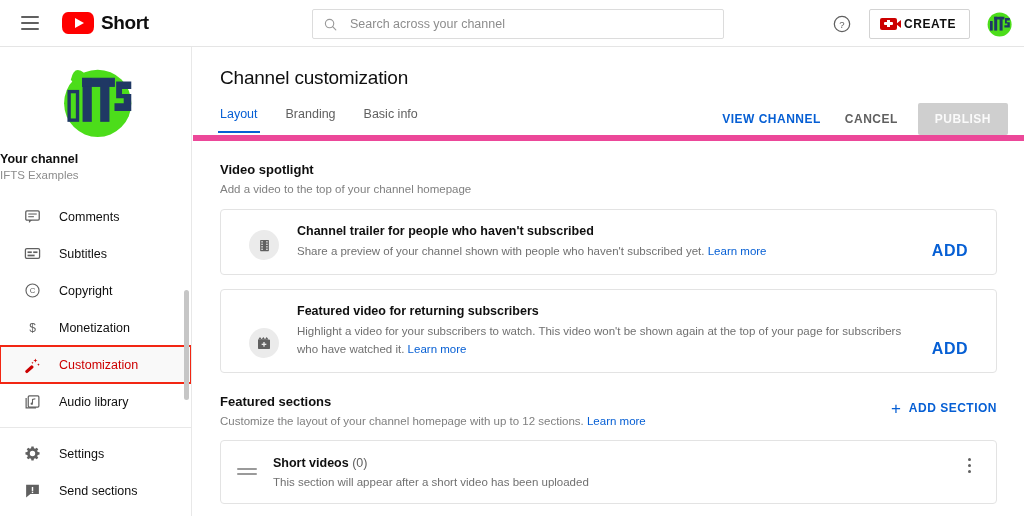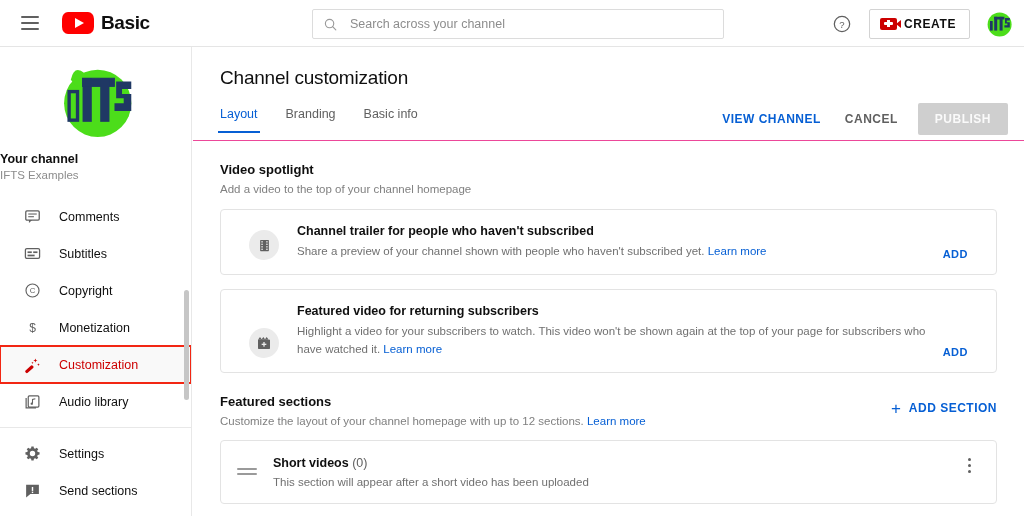--- a/index.html
+++ b/index.html
@@ -130,21 +130,21 @@
   
   .main {
     position: absolute; left: 193px; top: 47px;
     width: 831px; height: 469px;
     background: #fff; overflow: hidden;
   }
   .page-title { font-size: 19px; font-weight: 400; color: #0f0f0f; padding: 20px 0 0 27px; letter-spacing: -0.2px; }
 
   .tabsrow {
     margin-top: 14px; height: 38px; position: relative;
-    border-bottom: 1px solid #ec4899;
+    border-bottom: 6px solid #ec4899;
     display: flex; align-items: flex-start; padding-left: 27px;
   }
   .tab {
     font-size: 12.5px; color: #606060; padding: 4px 0 12px; margin-right: 28px;
     cursor: pointer; position: relative;
   }
   .tab.active { color: #065fd4; }
   .tab.active:after {
     content: ""; position: absolute; left: -2px; right: -2px; bottom: 0;
     height: 2.5px; background: #065fd4;
@@ -178,21 +178,21 @@
   }
   .card-ico {
     width: 30px; height: 30px; border-radius: 50%; background: #ebebeb;
     display: flex; align-items: center; justify-content: center;
     flex: none; margin-right: 18px;
   }
   .card-body { flex: 1; padding-right: 14px; }
   .card-title { font-size: 12.5px; font-weight: 700; color: #0f0f0f; }
   .card-desc { font-size: 11.5px; color: #707070; margin-top: 5px; line-height: 1.5; }
   .card-action {
-    font-size: 11px; font-weight: 600; letter-spacing: .5px;
+    font-size: 16px; font-weight: 600; letter-spacing: .5px;
     color: #065fd4; cursor: pointer; flex: none;
   }
 
   .addsection {
     position: absolute; right: 0; top: 6px;
     display: flex; align-items: center; gap: 8px; cursor: pointer;
   }
   .addsection .plus { font-size: 17px; color: #065fd4; line-height: 1; }
   .addsection .lbl { font-size: 12px; font-weight: 600; letter-spacing: .5px; color: #065fd4; }
 
@@ -224,21 +224,21 @@
   <div class="topbar">
     <div class="hamburger">
       <span></span>
         <span></span>
         <span></span>
     </div>
     <div class="brand">
       <div class="yt-logo">
           <div class="tri"></div>
         </div>
-      <div class="brand-text">Basic</div>
+      <div class="brand-text">Short</div>
     </div>
 
     <div class="searchwrap">
       <div class="searchbox">
         <svg width="15" height="15" viewBox="0 0 24 24">
           <circle cx="10.5" cy="10.5" r="6.7" fill="none" stroke="#9a9a9a" stroke-width="1.8"></circle>
           <line x1="15.4" y1="15.4" x2="20.5" y2="20.5" stroke="#9a9a9a" stroke-width="1.8" stroke-linecap="round"></line>
         </svg>
         <input class="search-input" type="text" placeholder="Search across your channel" style="">
       </div>

